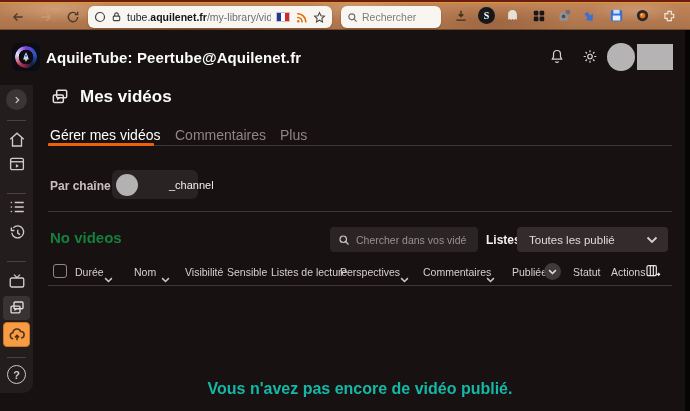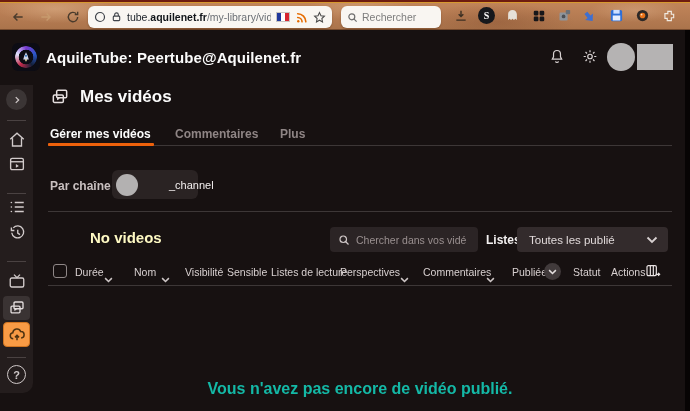--- a/index.html
+++ b/index.html
@@ -61,35 +61,35 @@
   .sb-active { position:absolute; left:3px; width:27px; height:24px; border-radius:4px; background:#3a3333;
     display:flex; align-items:center; justify-content:center; color:#e2dcdc; }
   .sb-upload { position:absolute; left:3px; width:27px; height:25px; border-radius:4px; background:#f89b45; border:1px solid #cf7420;
     display:flex; align-items:center; justify-content:center; color:#4f3310; }
   .sb-help { position:absolute; left:7px; width:19px; height:19px; border-radius:50%; border:1.5px solid #cfc8c8;
     color:#cfc8c8; font-size:11px; font-weight:bold; display:flex; align-items:center; justify-content:center; }
 
   
   .title-row { position:absolute; left:50px; top:57px; display:flex; align-items:center; gap:10px; color:#e6e0e0; }
   .title-row h1 { font-size:17px; font-weight:bold; color:#fbfbfb; }
-  .tab { position:absolute; top:97px; font-size:12px; font-weight:bold; color:#8f8585; cursor:pointer; }
+  .tab { position:absolute; top:97px; font-size:14px; font-weight:normal; color:#8f8585; cursor:pointer; }
   .tab.active { color:#fdfdfd; }
   .tabs-line { position:absolute; left:48px; top:115px; width:624px; height:1px; background:#3d3737; }
   .tabs-accent { position:absolute; left:48px; top:113px; width:106px; height:3px; background:#ee610b; border-radius:1px; }
 
   .chain-label { position:absolute; left:50px; top:149px; font-size:12px; font-weight:bold; color:#c9c0c0; }
   .chain-box { position:absolute; left:112px; top:140px; width:86px; height:29px; background:#2a2323; border-radius:6px;
     display:flex; align-items:center; padding:0 6px 0 4px; gap:15px; }
   .chain-avatar { width:22px; height:22px; border-radius:50%; background:#b3b1b1; flex:0 0 auto; }
   .chain-redact { width:25px; height:18px; background:#aba8a8; margin-left:1px; }
   .chain-suffix { font-size:11px; color:#f2eeee; }
 
   .divider { position:absolute; left:48px; width:624px; height:1px; background:#3d3737; }
 
-  .list-heading { position:absolute; left:50px; top:199px; font-size:15px; font-weight:bold; color:#fef9c3;margin-left:40px; }
+  .list-heading { position:absolute; left:50px; top:199px; font-size:15px; font-weight:bold; color:#15803d; }
   .vid-search { position:absolute; left:330px; top:197px; width:148px; height:25px; background:#2b2425; border-radius:4px;
     display:flex; align-items:center; padding:0 8px; gap:6px; color:#cfc7c7; }
   .vid-search input { border:none; outline:none; background:transparent; font-size:10.5px; color:#ddd6d6; width:110px; font-family:inherit; }
   .vid-search input::placeholder { color:#9a9090; }
   .filter-label { position:absolute; left:486px; top:203px; font-size:12px; font-weight:bold; color:#f3f0f0; }
   .dropdown { position:absolute; left:517px; top:197px; width:151px; height:25px; background:#332b2c; border-radius:4px;
     display:flex; align-items:center; justify-content:space-between; padding:0 10px 0 12px; cursor:pointer; }
   .dropdown span { font-size:11.5px; color:#e0d9d9; }
   .dropdown svg { color:#d8d1d1; }
 

